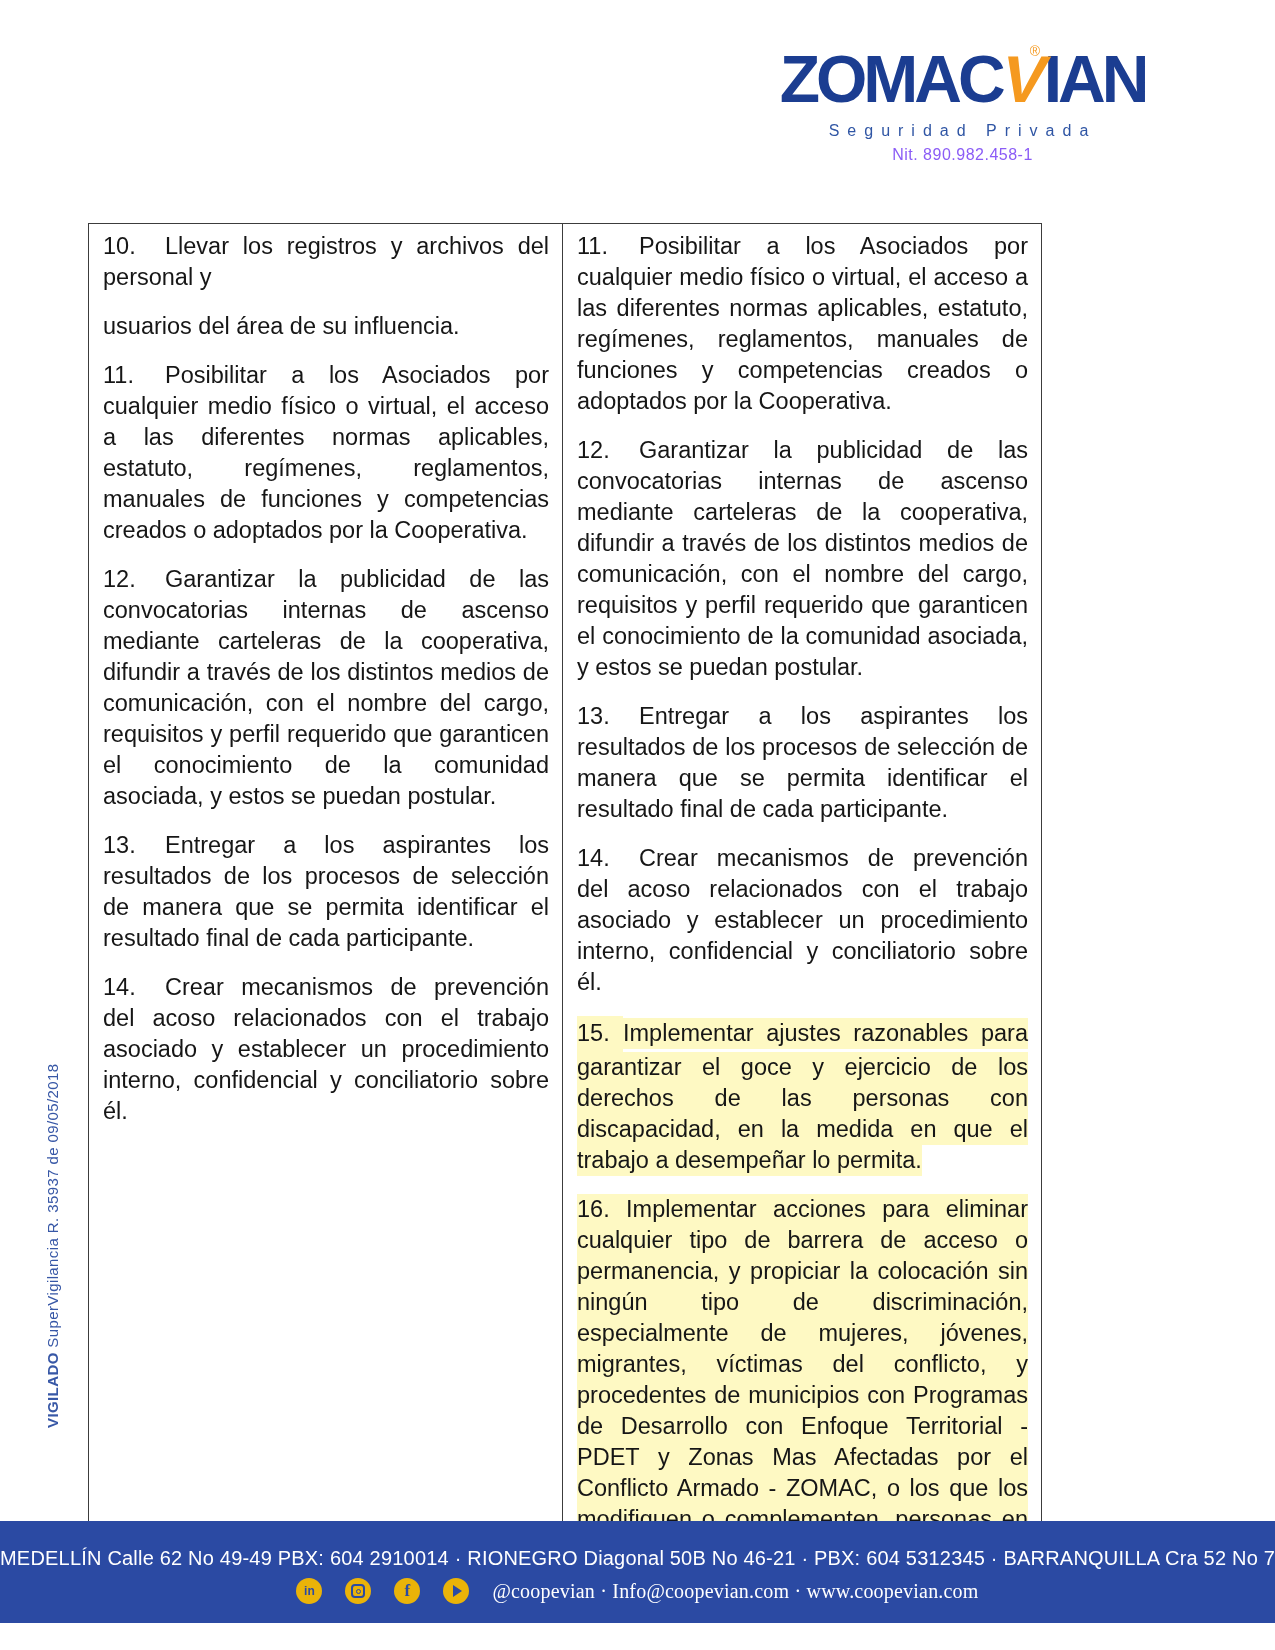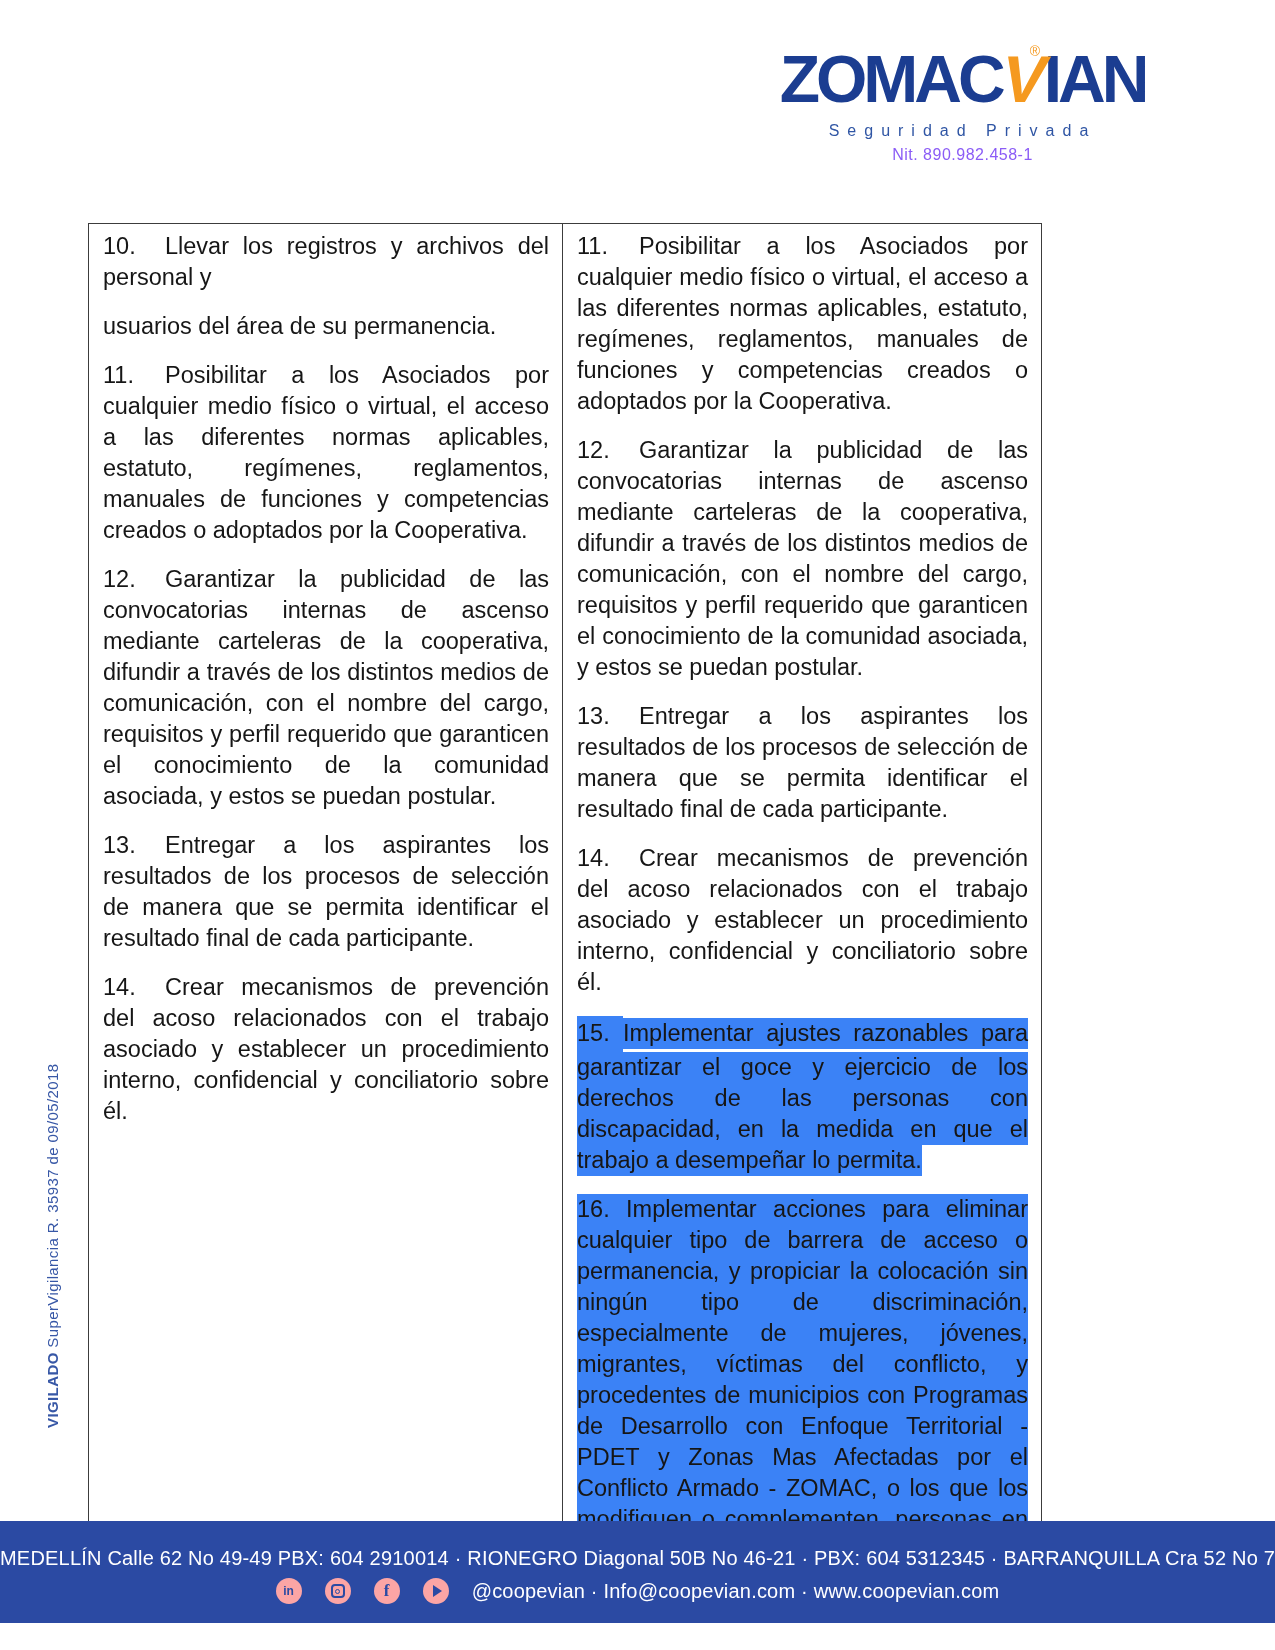--- a/index.html
+++ b/index.html
@@ -59,75 +59,75 @@
   .cell { padding:7px 13px 10px 14px; }
   .cell-left  { width:474px; border-right:1.5px solid #3C3C3C; }
   .cell-right { flex:1; }
   .cell p {
     font-size:23.5px; line-height:31px; color:#161616;
     text-align:justify; margin:0 0 18px 0;
   }
   .cell p:last-child { margin-bottom:0; }
   .num-wide   { display:inline-block; width:62px; }
   .num-narrow { display:inline-block; width:46px; }
-  .hl { background:#3b82f6; padding:2px 0 3px 0; -webkit-box-decoration-break:clone; box-decoration-break:clone; }
+  .hl { background:#fef9c3; padding:2px 0 3px 0; -webkit-box-decoration-break:clone; box-decoration-break:clone; }
 
   
   .footer {
     position:absolute; left:0; top:1521px; width:1275px; height:102px;
     background:#2B4AA3; color:#ffffff; text-align:center;
   }
   .footer-line1 {
     padding-top:26px; font-size:20px; font-weight:500;
     letter-spacing:0.2px; white-space:nowrap;
   }
   .footer-line2 {
     margin-top:8px; display:flex; justify-content:center;
     align-items:center; gap:23px;
   }
   .footer-line2 .social { display:flex; gap:23px; align-items:center; }
   .ficon {
-    width:26px; height:26px; border-radius:50%; background:#fca5a5;
+    width:26px; height:26px; border-radius:50%; background:#eab308;
     color:#2B4AA3; display:inline-flex; align-items:center;
     justify-content:center; font-weight:700; overflow:hidden;
     flex:0 0 auto;
   }
   .ficon-in { font-size:12px; letter-spacing:0; }
   .ficon-fb { font-size:17px; font-family:"Liberation Serif", serif; }
   .ig-frame {
     width:14px; height:14px; border:2px solid #2B4AA3; border-radius:4px;
     display:flex; align-items:center; justify-content:center;
   }
   .ig-lens { width:5px; height:5px; border:1.5px solid #2B4AA3; border-radius:50%; }
   .yt-tri {
     width:0; height:0; border-left:9px solid #2B4AA3;
     border-top:6px solid transparent; border-bottom:6px solid transparent;
     margin-left:3px;
   }
-  .footer-handles { font-size:20px; font-weight:500; letter-spacing:0.2px; white-space:nowrap; }
+  .footer-handles { font-size:20px; font-weight:500; letter-spacing:0.2px; white-space:nowrap;font-family:Liberation Serif, serif; }
 </style>
 </head>
 <body>
 
 <div class="page">
 
   <div class="logo-block">
     <div class="logo-word"><span>ZOMAC</span><span class="logo-v">V</span><span class="logo-reg">®</span><span>IAN</span></div>
     <div class="logo-tagline">Seguridad Privada</div>
     <div class="logo-nit">Nit. 890.982.458-1</div>
   </div>
 
   <div class="watermark">
     <b>VIGILADO</b><span> SuperVigilancia R. 35937 de 09/05/2018</span>
   </div>
 
   <div class="doc-table">
     <div class="cell cell-left" id="col-left">
         <p><span class="num-wide">10.</span><span>Llevar los registros y archivos del personal y</span></p>
-        <p><span>usuarios del área de su permanencia.</span></p>
+        <p><span>usuarios del área de su influencia.</span></p>
         <p><span class="num-wide">11.</span><span>Posibilitar a los Asociados por cualquier medio físico o virtual, el acceso a las diferentes normas aplicables, estatuto, regímenes, reglamentos, manuales de funciones y competencias creados o adoptados por la Cooperativa.</span></p>
         <p><span class="num-wide">12.</span><span>Garantizar la publicidad de las convocatorias internas de ascenso mediante carteleras de la cooperativa, difundir a través de los distintos medios de comunicación, con el nombre del cargo, requisitos y perfil requerido que garanticen el conocimiento de la comunidad asociada, y estos se puedan postular.</span></p>
         <p><span class="num-wide">13.</span><span>Entregar a los aspirantes los resultados de los procesos de selección de manera que se permita identificar el resultado final de cada participante.</span></p>
         <p><span class="num-wide">14.</span><span>Crear mecanismos de prevención del acoso relacionados con el trabajo asociado y establecer un procedimiento interno, confidencial y conciliatorio sobre él.</span></p>
       </div>
     <div class="cell cell-right" id="col-right">
         <p><span class="num-wide">11.</span><span>Posibilitar a los Asociados por cualquier medio físico o virtual, el acceso a las diferentes normas aplicables, estatuto, regímenes, reglamentos, manuales de funciones y competencias creados o adoptados por la Cooperativa.</span></p>
         <p><span class="num-wide">12.</span><span>Garantizar la publicidad de las convocatorias internas de ascenso mediante carteleras de la cooperativa, difundir a través de los distintos medios de comunicación, con el nombre del cargo, requisitos y perfil requerido que garanticen el conocimiento de la comunidad asociada, y estos se puedan postular.</span></p>
         <p><span class="num-wide">13.</span><span>Entregar a los aspirantes los resultados de los procesos de selección de manera que se permita identificar el resultado final de cada participante.</span></p>
         <p><span class="num-wide">14.</span><span>Crear mecanismos de prevención del acoso relacionados con el trabajo asociado y establecer un procedimiento interno, confidencial y conciliatorio sobre él.</span></p>

